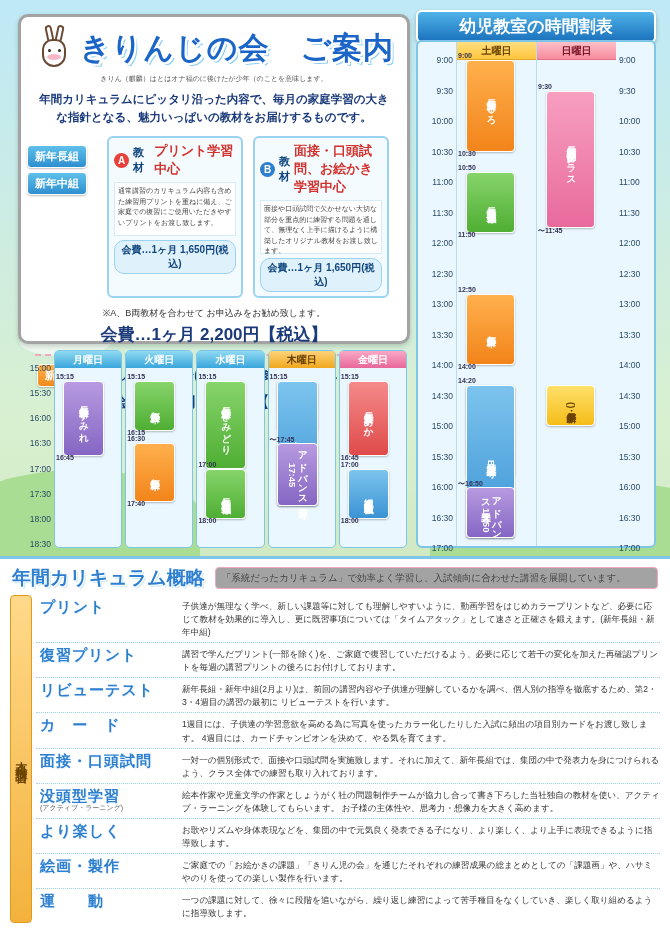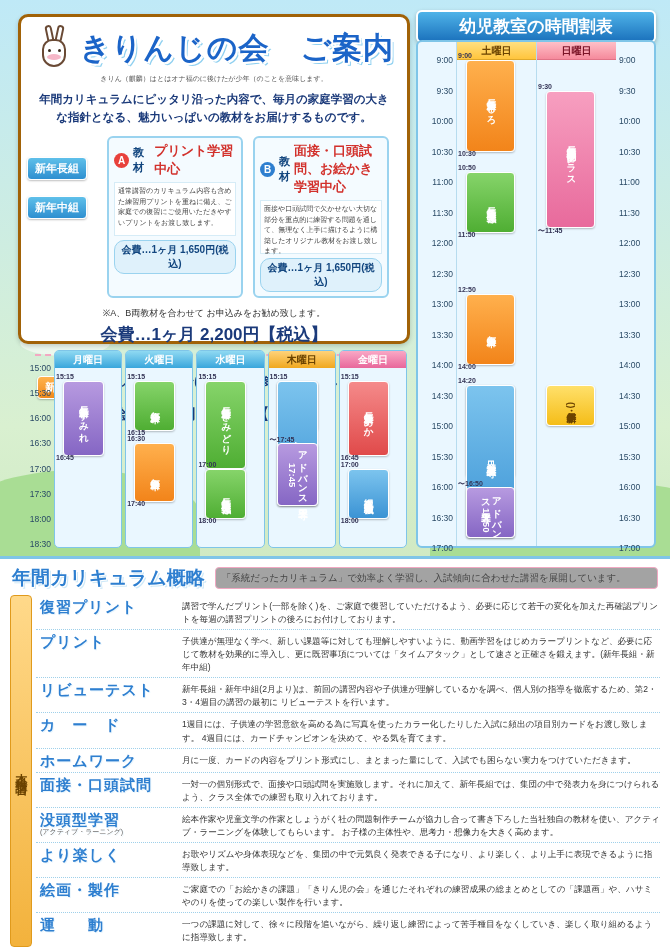--- a/index.html
+++ b/index.html
@@ -9,21 +9,21 @@
     background: linear-gradient(#bfe9f7 0%, #d9f0d0 45%, #cfe9c2 60%, #bfe3ae 100%);
     position: relative; overflow: hidden;
   }
   .sky-deco { position:absolute; inset:0; pointer-events:none; }
   .sky-deco .cloud { position:absolute; background:rgba(255,255,255,.55); border-radius:50%; }
   .sky-deco .hill { position:absolute; border-radius:50% 50% 0 0; background:#a9dd94; }
 
   
   .intro-panel {
     position:absolute; left:18px; top:14px; width:392px; height:330px;
-    background:#ffffff; border:3px solid #a16207; border-radius:10px;
+    background:#ffffff; border:3px solid #a3a3a3; border-radius:10px;
     box-shadow:0 2px 5px rgba(0,0,0,.18);
     padding:6px 8px;
   }
   .title-row { display:flex; align-items:center; justify-content:center; gap:6px; margin-top:2px;}
   .bunny {
     width:40px;height:46px;position:relative;flex:none;
   }
   .bunny .body{position:absolute;left:8px;top:14px;width:24px;height:28px;background:#fff;border:2px solid #6a4a35;border-radius:12px 12px 14px 14px;}
   .bunny .ear1,.bunny .ear2{position:absolute;width:7px;height:18px;background:#fff;border:2px solid #6a4a35;border-radius:5px;top:0;}
   .bunny .ear1{left:12px;transform:rotate(-12deg);} .bunny .ear2{left:22px;transform:rotate(12deg);}
@@ -38,21 +38,20 @@
   }
   .sub-caption { text-align:center; font-size:7px; color:#555; margin-top:3px; line-height:1.4;}
   .lead {
     margin:7px 10px 0; font-size:11.5px; color:#1b3a7a; font-weight:bold; line-height:1.55; text-align:center;
   }
   .badges { position:absolute; left:6px; top:128px; display:flex; flex-direction:column; gap:4px;}
   .badge {
     background:linear-gradient(#5fc0ea,#2e8fd0); color:#fff; font-size:11px; font-weight:bold;
     padding:3px 7px; border-radius:4px; border:1.5px solid #fff; box-shadow:0 1px 2px rgba(0,0,0,.25);
     white-space:nowrap;
-    margin-top:12px;
   }
   .badge.orange { background:linear-gradient(#ffb24d,#f08a1c); }
   .course-row { display:flex; gap:10px; margin:10px 10px 0 78px; }
   .course-card { flex:1; border:2px solid #9ad3ef; border-radius:6px; background:#f4fbff; padding:4px 5px; }
   .course-head { display:flex; align-items:center; gap:4px; font-size:11px; font-weight:bold; color:#12467f; }
   .circ { width:15px;height:15px;border-radius:50%;background:#e8413c;color:#fff;font-size:10px;
           display:flex;align-items:center;justify-content:center;flex:none;font-weight:bold;}
   .circ.b { background:#2e7fd0; }
   .course-head .kw { color:#d2312c; font-size:13px; }
   .course-body { font-size:7px; color:#444; line-height:1.5; margin-top:4px; background:#fff; border:1px solid #d6ecf7; padding:3px; height:54px;}
@@ -328,41 +327,37 @@
   <div class="cur-header">
     <div class="cur-title">年間カリキュラム概略</div>
     <div class="cur-note">「系統だったカリキュラム」で効率よく学習し、入試傾向に合わせた講習を展開しています。</div>
   </div>
   <div class="cur-table">
     <div class="cur-side">
       <span>本科講習</span>
     </div>
     <div class="cur-rows" id="curRows">
         <div class="cur-row">
+          <div class="cur-label">プリント</div>
+          <div class="cur-desc">子供達が無理なく学べ、新しい課題等に対しても理解しやすいように、動画学習をはじめカラープリントなど、必要に応じて教材を効果的に導入し、更に既習事項については「タイムアタック」として速さと正確さを鍛えます。(新年長組・新年中組)</div>
+        </div>
+        <div class="cur-row">
           <div class="cur-label">復習プリント</div>
           <div class="cur-desc">講習で学んだプリント(一部を除く)を、ご家庭で復習していただけるよう、必要に応じて若干の変化を加えた再確認プリントを毎週の講習プリントの後ろにお付けしております。</div>
-        </div>
-        <div class="cur-row">
-          <div class="cur-label">プリント</div>
-          <div class="cur-desc">子供達が無理なく学べ、新しい課題等に対しても理解しやすいように、動画学習をはじめカラープリントなど、必要に応じて教材を効果的に導入し、更に既習事項については「タイムアタック」として速さと正確さを鍛えます。(新年長組・新年中組)</div>
         </div>
         <div class="cur-row">
           <div class="cur-label">リビューテスト</div>
           <div class="cur-desc">新年長組・新年中組(2月より)は、前回の講習内容や子供達が理解しているかを調べ、個人別の指導を徹底するため、第2・3・4週目の講習の最初に リビューテストを行います。</div>
         </div>
         <div class="cur-row">
           <div class="cur-label">カ　ー　ド</div>
           <div class="cur-desc">1週目には、子供達の学習意欲を高める為に写真を使ったカラー化したりした入試に頻出の項目別カードをお渡し致します。
 4週目には、カードチャンピオンを決めて、やる気を育てます。</div>
         </div>
         <div class="cur-row">
-          <div class="cur-label">ホームワーク</div>
-          <div class="cur-desc">月に一度、カードの内容をプリント形式にし、まとまった量にして、入試でも困らない実力をつけていただきます。</div>
-        </div>
-        <div class="cur-row">
           <div class="cur-label">面接・口頭試問</div>
           <div class="cur-desc">一対一の個別形式で、面接や口頭試問を実施致します。それに加えて、新年長組では、集団の中で発表力を身につけられるよう、クラス全体での練習も取り入れております。</div>
         </div>
         <div class="cur-row">
           <div class="cur-label">没頭型学習<small>(アクティブ・ラーニング)</small></div>
           <div class="cur-desc">絵本作家や児童文学の作家としょうがく社の問題制作チームが協力し合って書き下ろした当社独自の教材を使い、アクティブ・ラーニングを体験してもらいます。
 お子様の主体性や、思考力・想像力を大きく高めます。</div>
         </div>
         <div class="cur-row">
           <div class="cur-label">より楽しく</div>

